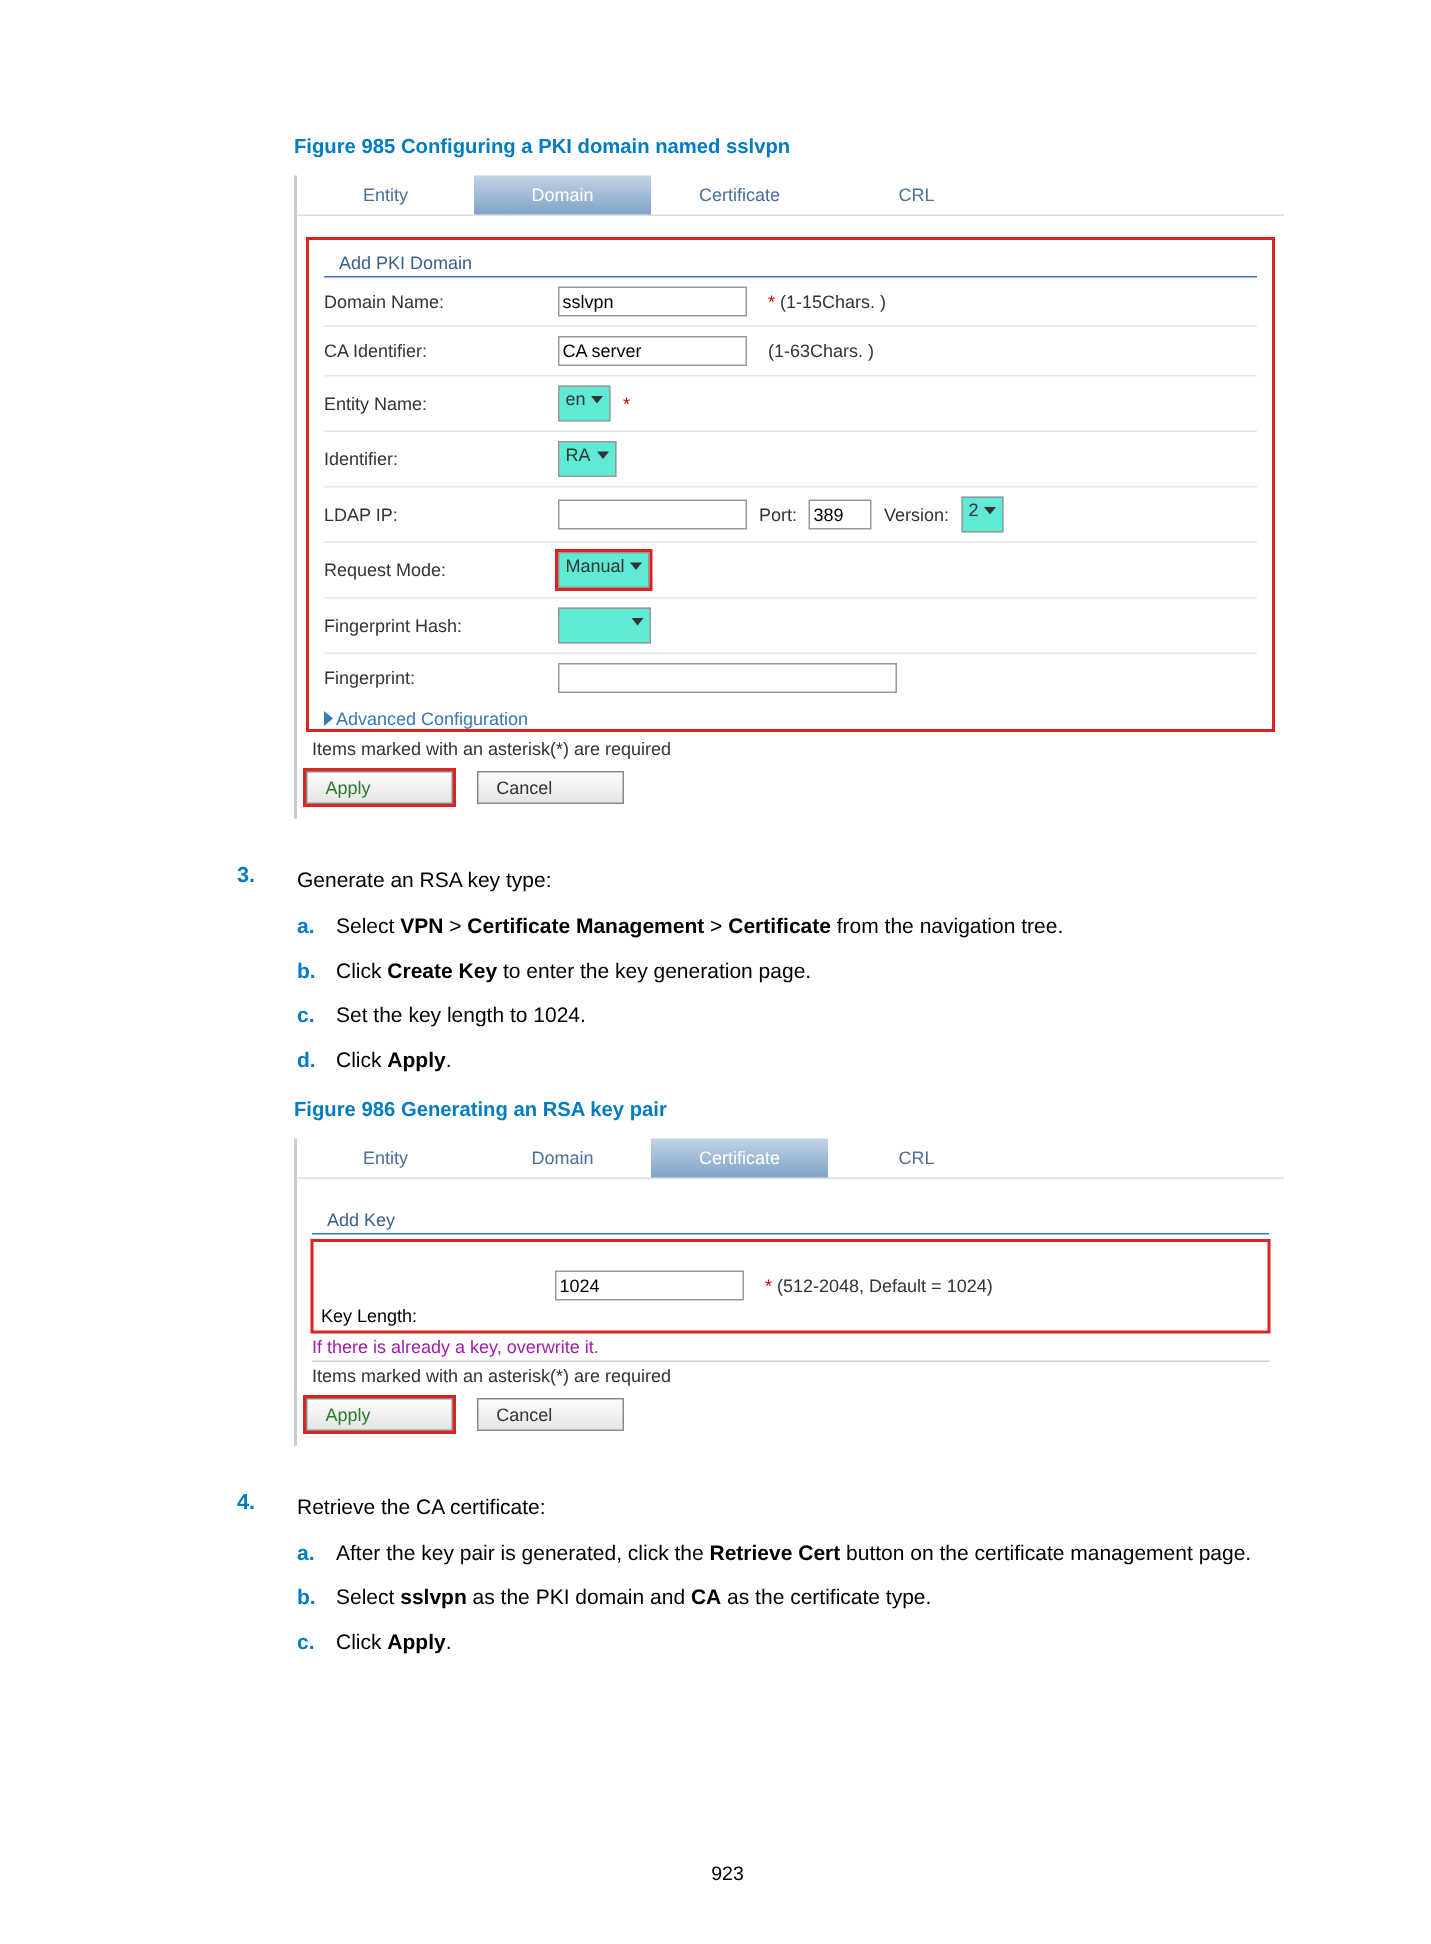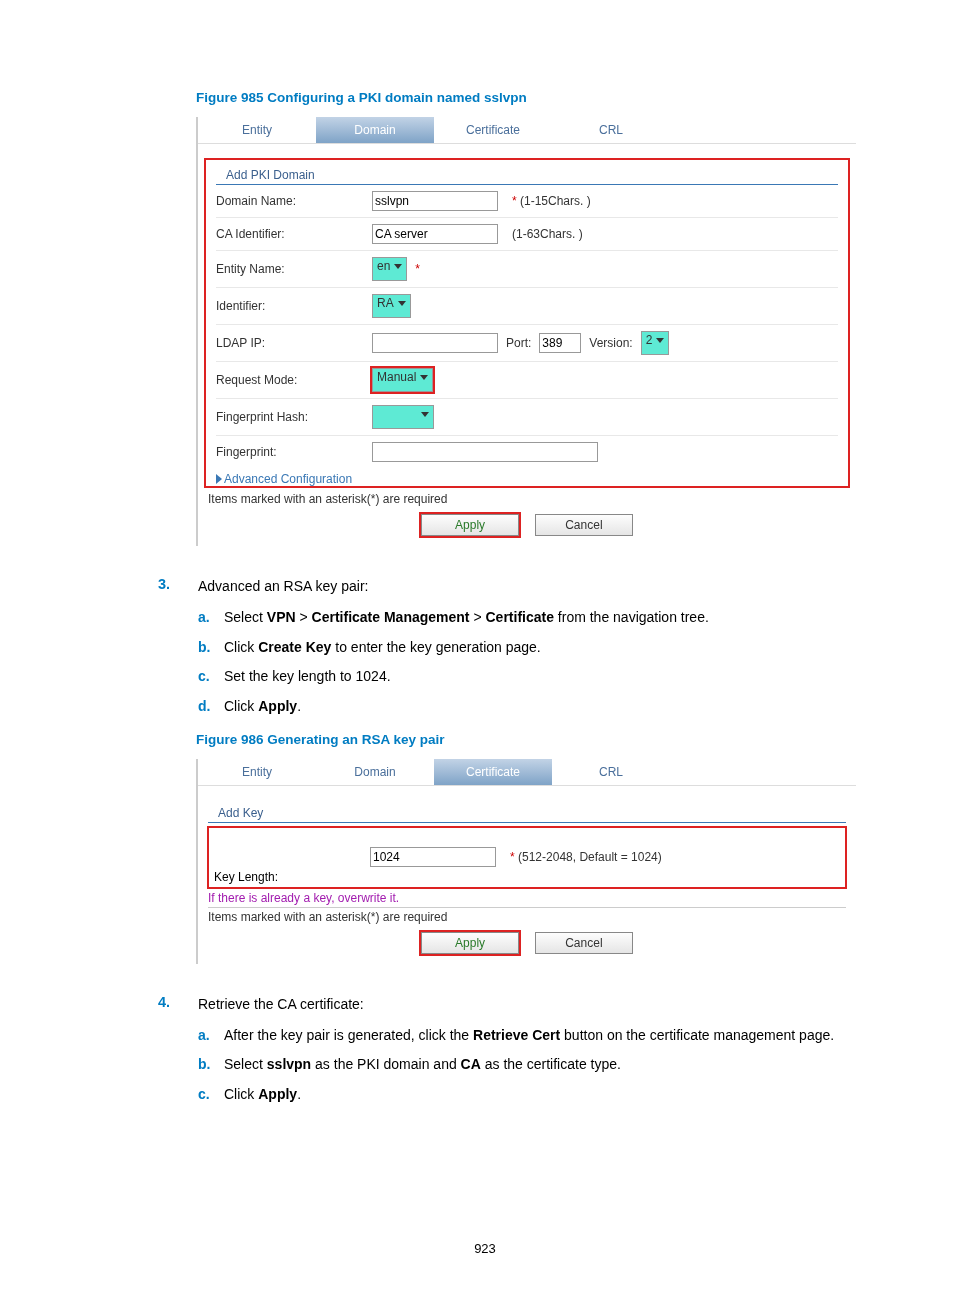--- a/index.html
+++ b/index.html
@@ -102,21 +102,20 @@
     border-left: 6px solid #3a78b5;
   }
   .req-note {
     font-size: 12px;
     color: #333;
     margin: 2px 10px 4px;
     border-top: 1px solid #ccc;
     padding-top: 2px;
   }
   .btnrow {
-    text-align: center;
     padding: 4px 0 10px;
   }
   .btn {
     display: inline-block;
     min-width: 72px;
     padding: 3px 12px;
     font-size: 12px;
     background: linear-gradient(#fdfdfd, #e5e5e5);
     border: 1px solid #888;
     margin: 0 6px;
@@ -225,21 +224,21 @@
     <div class="req-note" style="border-top:none;">Items marked with an asterisk(*) are required</div>
     <div class="btnrow">
       <span class="btn apply redbox-inline">Apply</span>
       <span class="btn">Cancel</span>
     </div>
   </div>
 
   <div class="num-list">
     <div class="num-item">
       <span class="num">3.</span>
-      <span class="num-text">Advanced an RSA key pair:</span>
+      <span class="num-text">Generate an RSA key type:</span>
     </div>
   </div>
   <div class="sub-list">
     <div class="sub-item">
         <span class="let">a.</span>
       <span>
         <span>Select </span><span class="bold">VPN</span><span> &gt; </span><span class="bold">Certificate Management</span><span> &gt; </span><span class="bold">Certificate</span><span> from the navigation tree.</span>
       </span>
     </div>
     <div class="sub-item">

